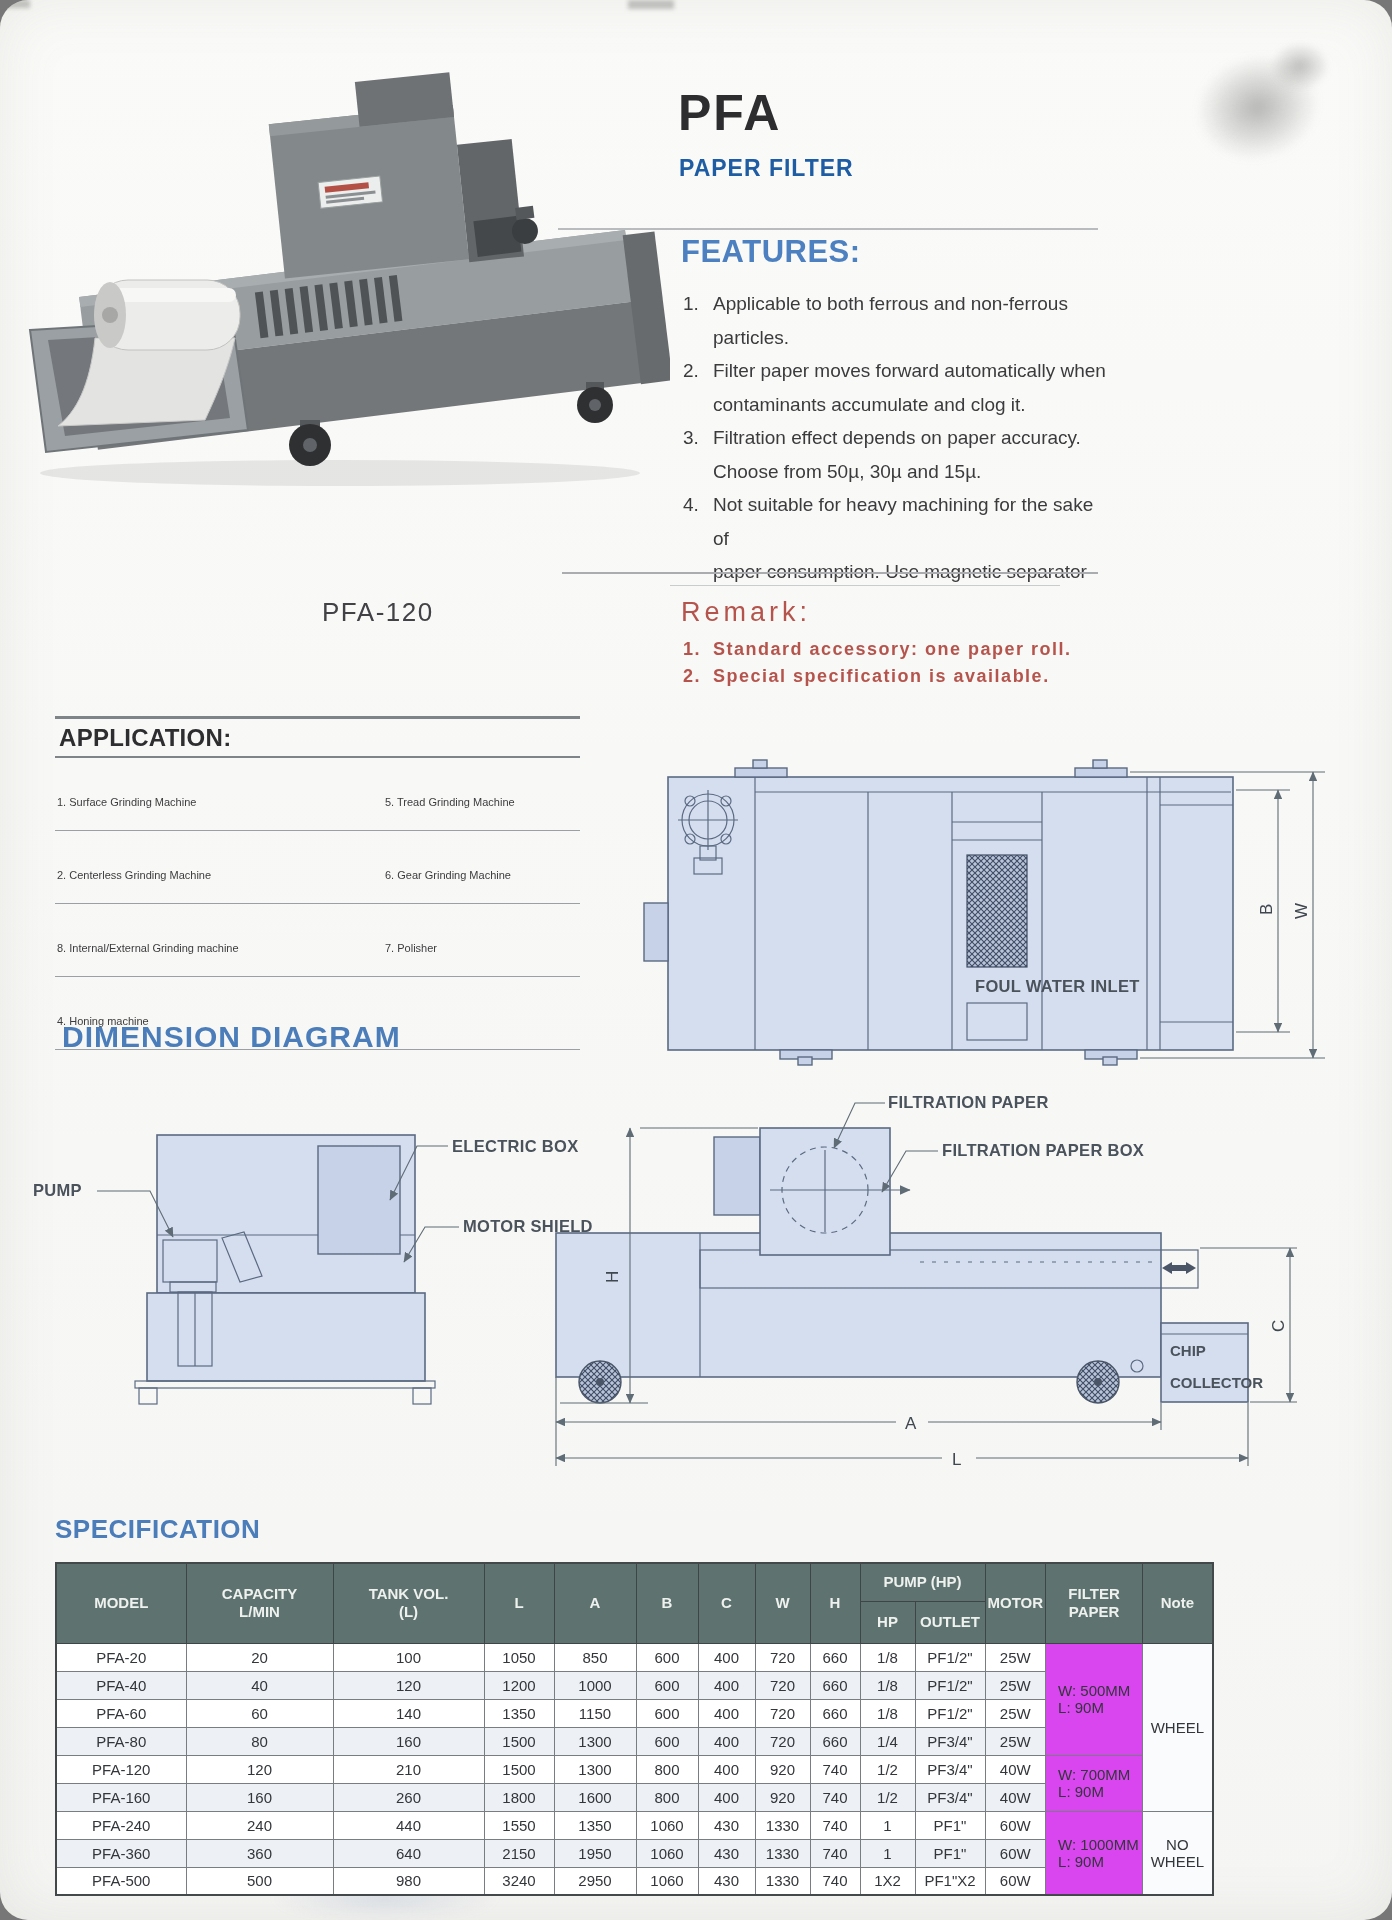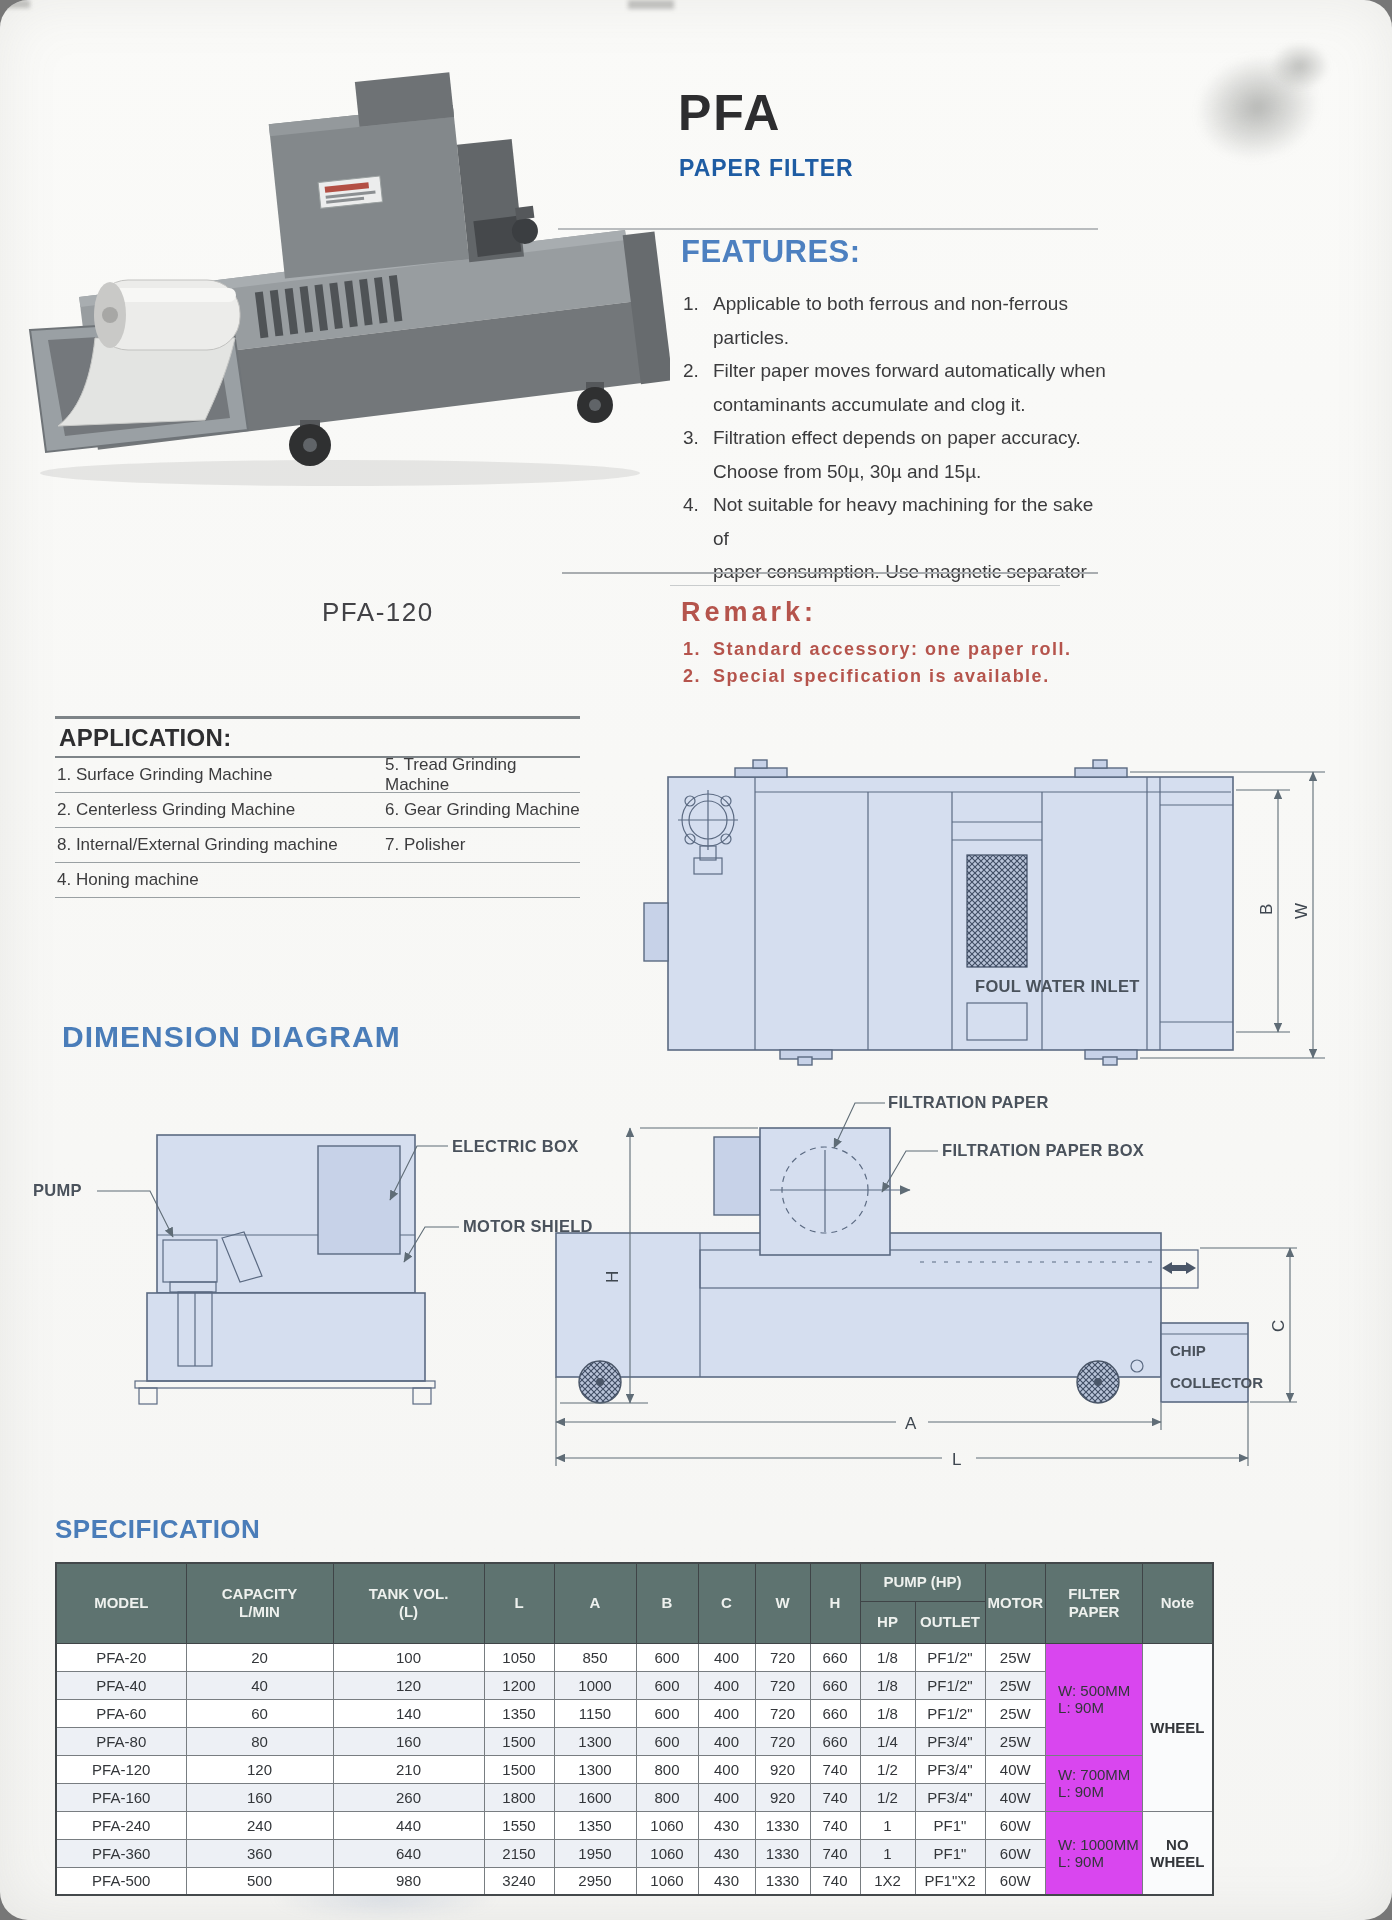--- a/index.html
+++ b/index.html
@@ -18,52 +18,52 @@
   .product-title{left:678px;top:84px;font-size:50px;font-weight:700;letter-spacing:2px;color:#2d2d2f;}
   .product-subtitle{left:679px;top:155px;font-size:23px;font-weight:700;letter-spacing:1px;color:var(--subtitle-blue);}
   .rule-above-features{left:558px;top:228px;width:540px;height:2px;background:#b9bcbe;}
   .features-heading{left:681px;top:234px;font-size:31px;font-weight:700;color:var(--features-blue);letter-spacing:.5px;}
   .features-list{left:683px;top:287px;width:430px;}
   .feature-item{display:flex;font-size:19px;color:var(--text-dark);line-height:33.5px;}
   .feature-num{width:30px;flex:none;}
   .feature-text{flex:1;}
   .rule-below-features-1{left:562px;top:572px;width:536px;height:2px;background:#a9adb0;}
   .rule-below-features-2{left:670px;top:585px;width:390px;height:1px;background:#c9cccd;}
-  .remark-heading{left:681px;top:597px;font-size:27px;font-weight:700;letter-spacing:4px;color:var(--remark-red);}
+  .remark-heading{left:681px;top:597px;font-size:27px;font-weight:400;letter-spacing:4px;color:var(--remark-red);}
   .remark-list{left:683px;top:636px;}
   .remark-item{display:flex;font-size:18px;font-weight:700;letter-spacing:1.5px;color:var(--remark-red);line-height:27px;}
   .remark-num{width:30px;flex:none;}
 
   
   .photo-caption{left:322px;top:597px;font-size:26px;letter-spacing:1.5px;color:#424246;}
 
   
   .application{left:55px;top:716px;width:525px;}
   .application-heading{border-top:3px solid #7e8488;border-bottom:2px solid #7e8488;
      padding:5px 4px 4px 4px;font-size:24px;font-weight:700;color:#2e2e30;letter-spacing:.3px;}
-  .application-row{display:flex;height:35px;align-items:center;border-bottom:1.6px solid #9aa0a3;
-     font-size:17px;color:#3c3c3e;}
+  .application-row{display:flex;height:35px;border-bottom:1.6px solid #9aa0a3;
+     font-size:11px;color:#3c3c3e;margin-top:38px;}
   .application-left{width:330px;flex:none;padding-left:2px;}
   .application-right{flex:1;}
 
   
   .dimension-heading{left:62px;top:1020px;font-size:30px;font-weight:700;letter-spacing:1px;color:var(--heading-blue);}
   .specification-heading{left:55px;top:1514px;font-size:26px;font-weight:700;letter-spacing:.5px;color:var(--heading-blue);}
 
   
   #spec-table{position:absolute;left:55px;top:1562px;border-collapse:collapse;table-layout:fixed;
      font-size:15px;color:#33363a;background:#fff;border:2px solid #43484b;}
   #spec-table th{background:var(--table-header-bg);color:#eef1ee;font-weight:700;font-size:15px;
      border:1px solid #3f4447;padding:3px 2px;line-height:18px;}
   #spec-table thead tr:first-child th{height:38px;}
   #spec-table thead tr:last-child th{height:42px;}
   #spec-table td{border:1px solid #787d81;text-align:center;height:28px;padding:0 2px;line-height:17px;}
   #spec-table tbody tr:nth-child(even){background:#edf0f5;}
   #spec-table td.fp-cell{text-align:left;padding-left:12px;background:#d946ef;}
-  #spec-table td.note-cell{background:#fafbfc;font-weight:bold;}
+  #spec-table td.note-cell{background:#fafbfc;}
 
   
   .diagram-layer{left:0;top:0;width:1392px;height:1920px;pointer-events:none;}
   .dfill{fill:var(--diagram-fill);stroke:var(--diagram-line);stroke-width:1.6px;}
   .dfill2{fill:#c7d2e8;stroke:var(--diagram-line);stroke-width:1.4px;}
   .dline{stroke:var(--diagram-line);fill:none;stroke-width:1.2px;}
   .dim{stroke:var(--dim-line);fill:none;stroke-width:1.1px;}
   .dlabel{font-family:"Liberation Sans",sans-serif;font-size:16.5px;font-weight:700;fill:#4a525c;letter-spacing:.3px;}
   .dletter{font-family:"Liberation Sans",sans-serif;font-size:17px;fill:#3f4750;}
   .dsmall{font-family:"Liberation Sans",sans-serif;font-size:15px;font-weight:700;fill:#4a525c;}

